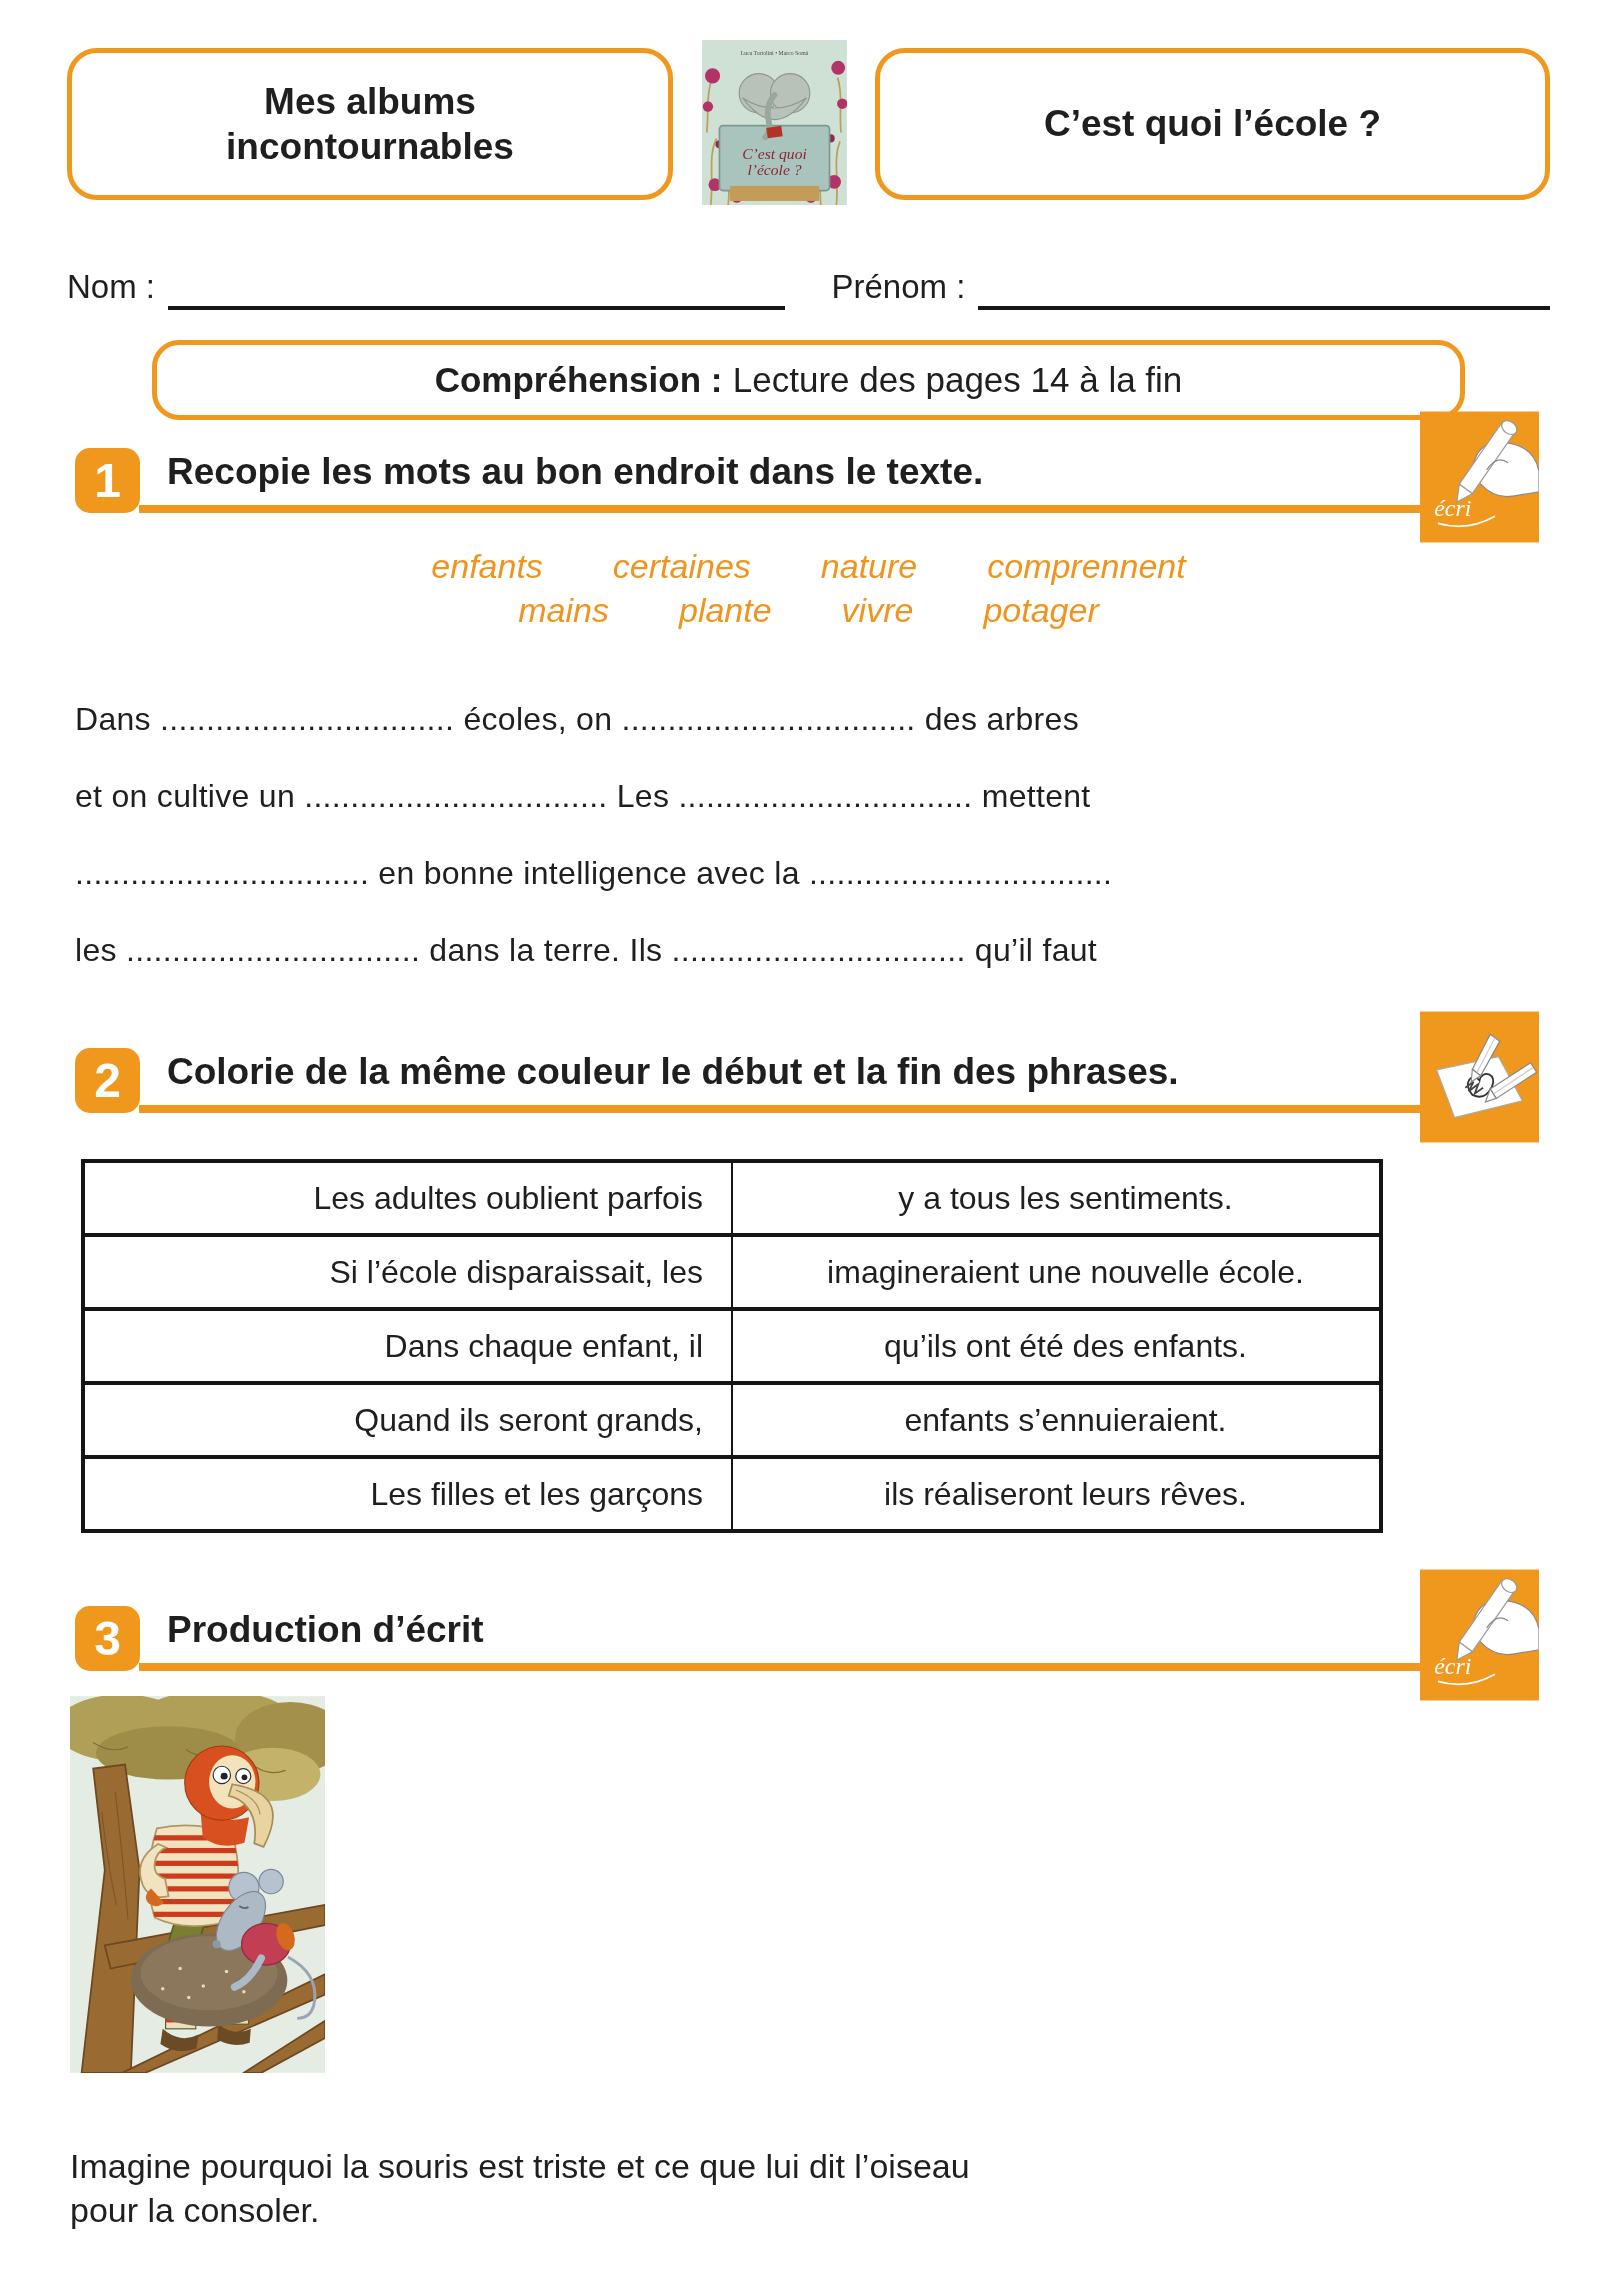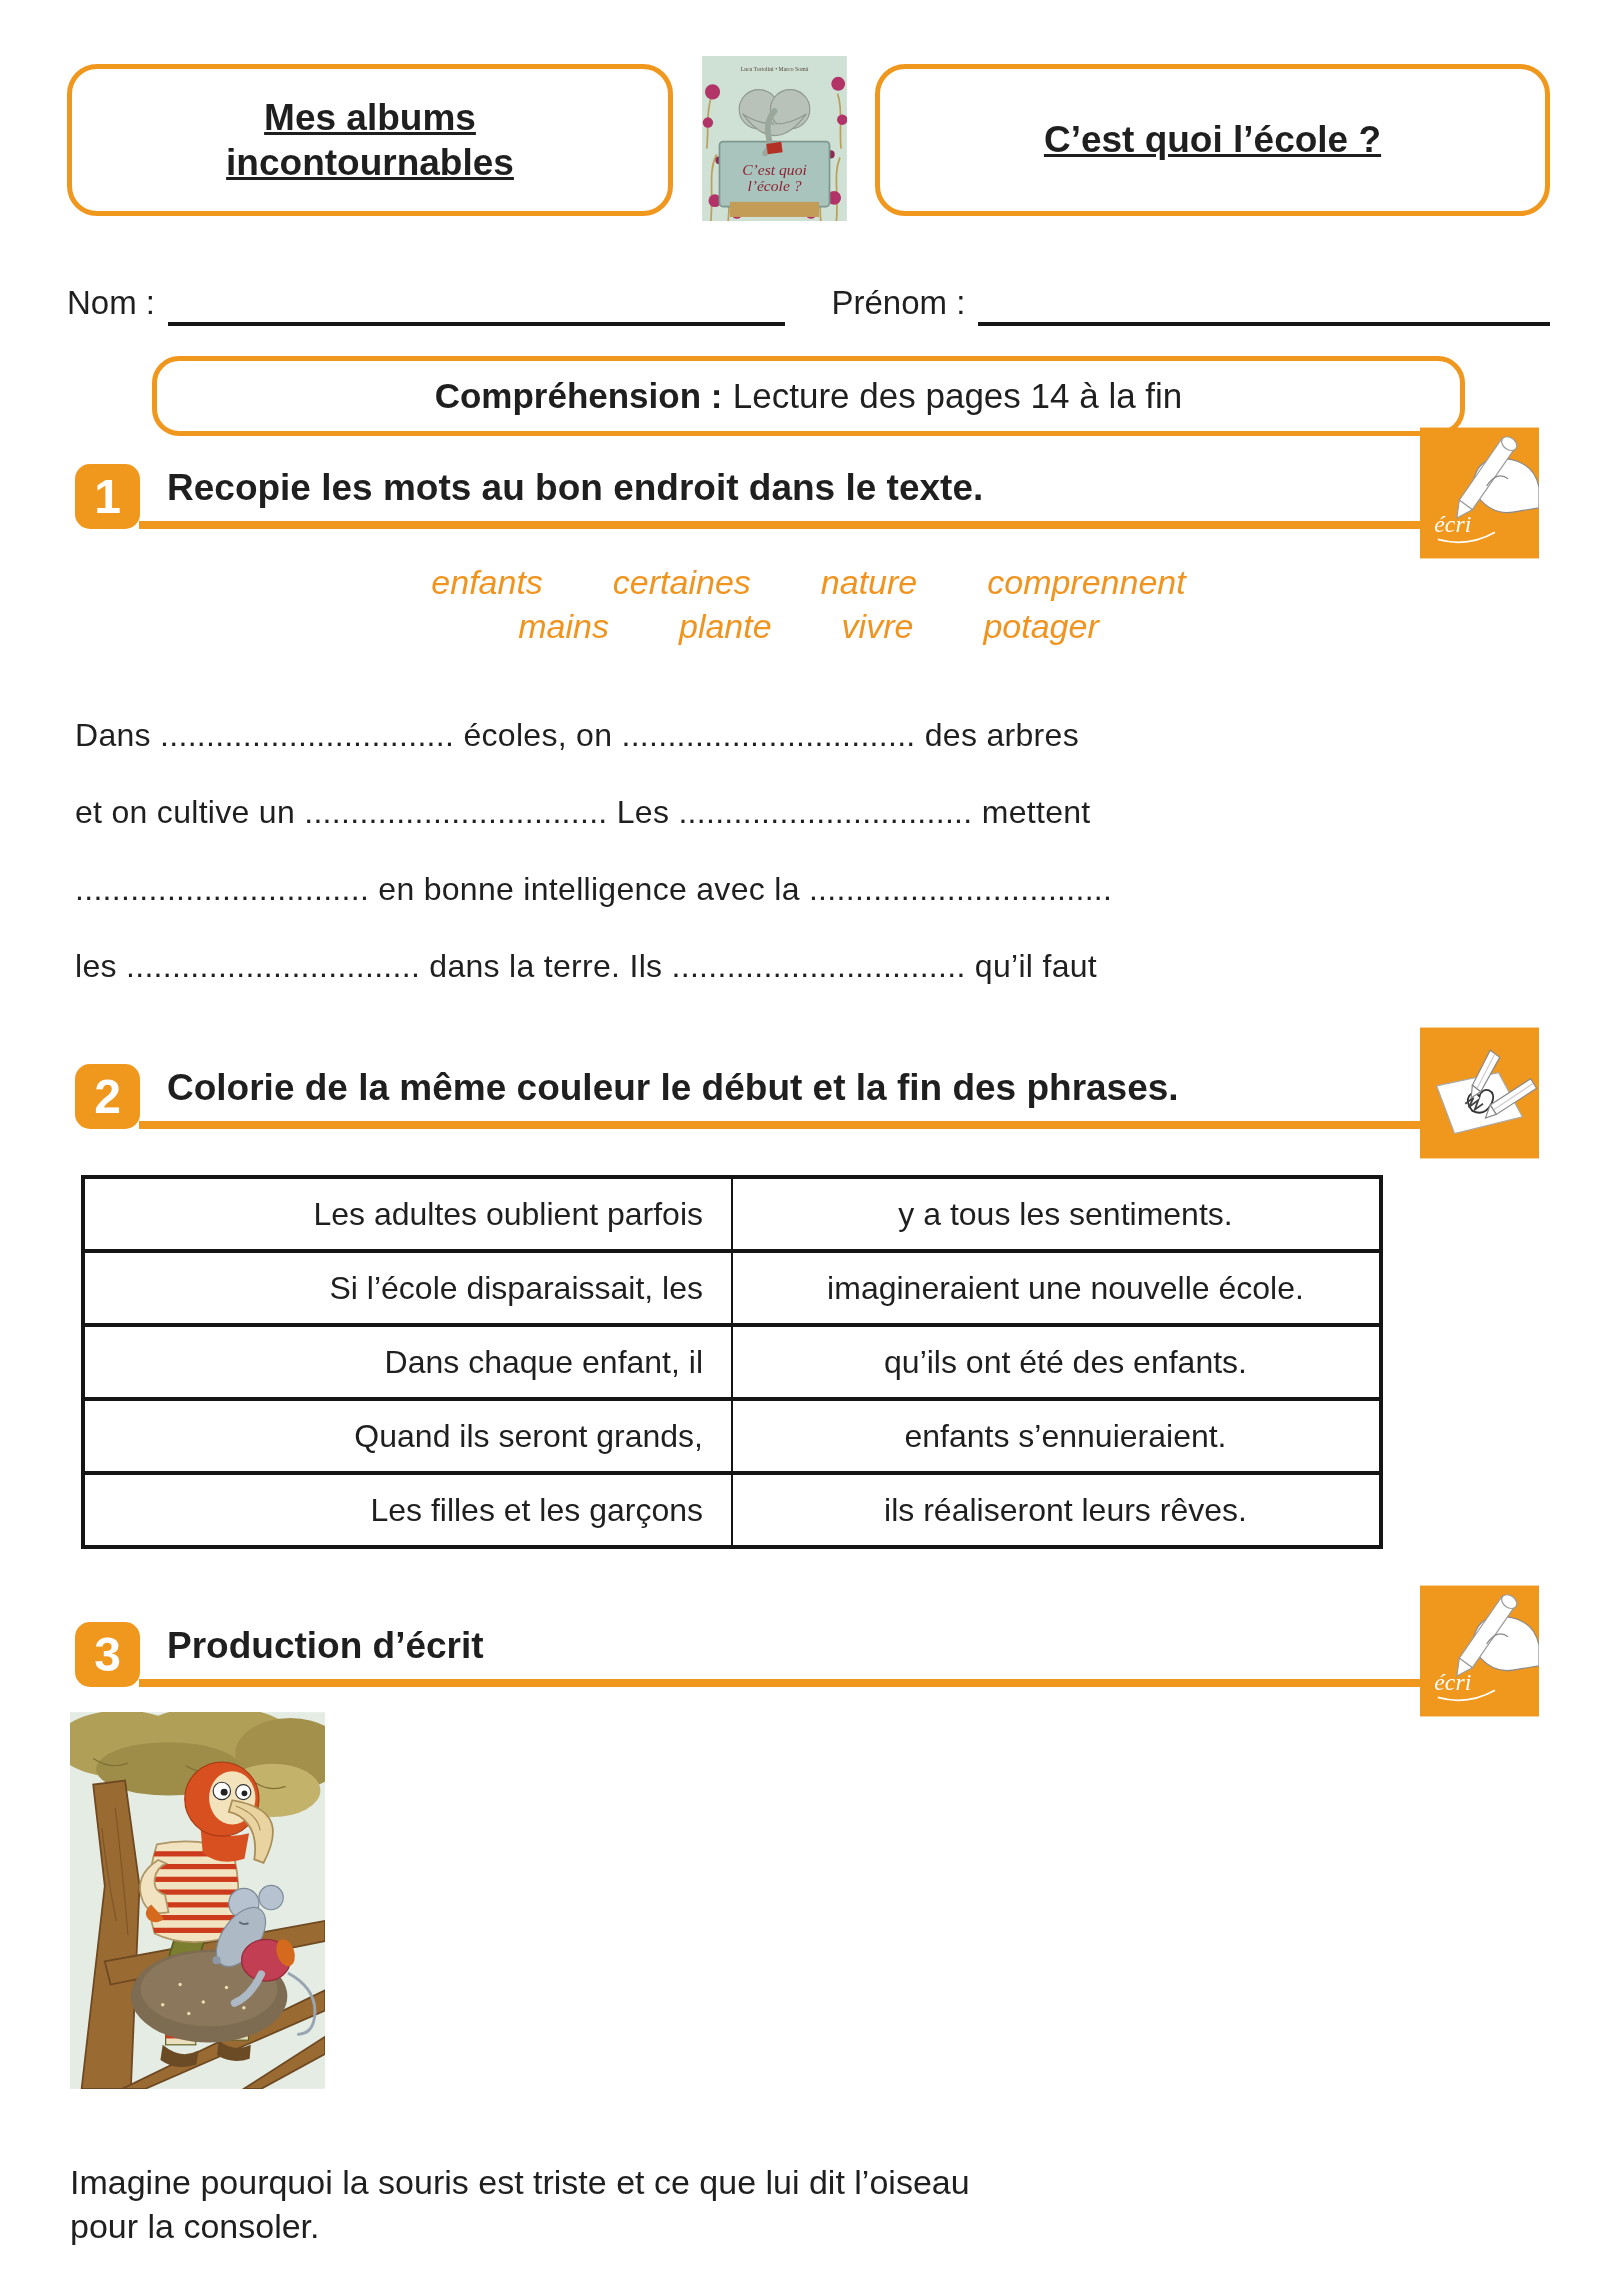--- a/index.html
+++ b/index.html
@@ -10,21 +10,21 @@
   html,body{margin:0;padding:0;background:#ffffff;}
   .page{
     position:relative;
     width:1617px;height:2284px;
     background:#fff;overflow:hidden;
     font-family:"Liberation Sans",sans-serif;
     color:var(--ink);
   }
 
   
-  .header{display:flex;justify-content:space-between;align-items:flex-start;padding:64px 67px 0;text-decoration:underline;}
+  .header{display:flex;justify-content:space-between;align-items:flex-start;padding:48px 67px 0;}
   .title-box{
     border:5.2px solid var(--accent);border-radius:30px;
     display:flex;flex-direction:column;align-items:center;justify-content:center;
     text-align:center;font-weight:bold;font-size:37px;line-height:1.22;height:152px;
   }
   .series-box{width:606px;}
   .book-box{width:675px;}
   .cover{width:145px;height:165px;margin-top:-8px;flex:none;}
 
   

